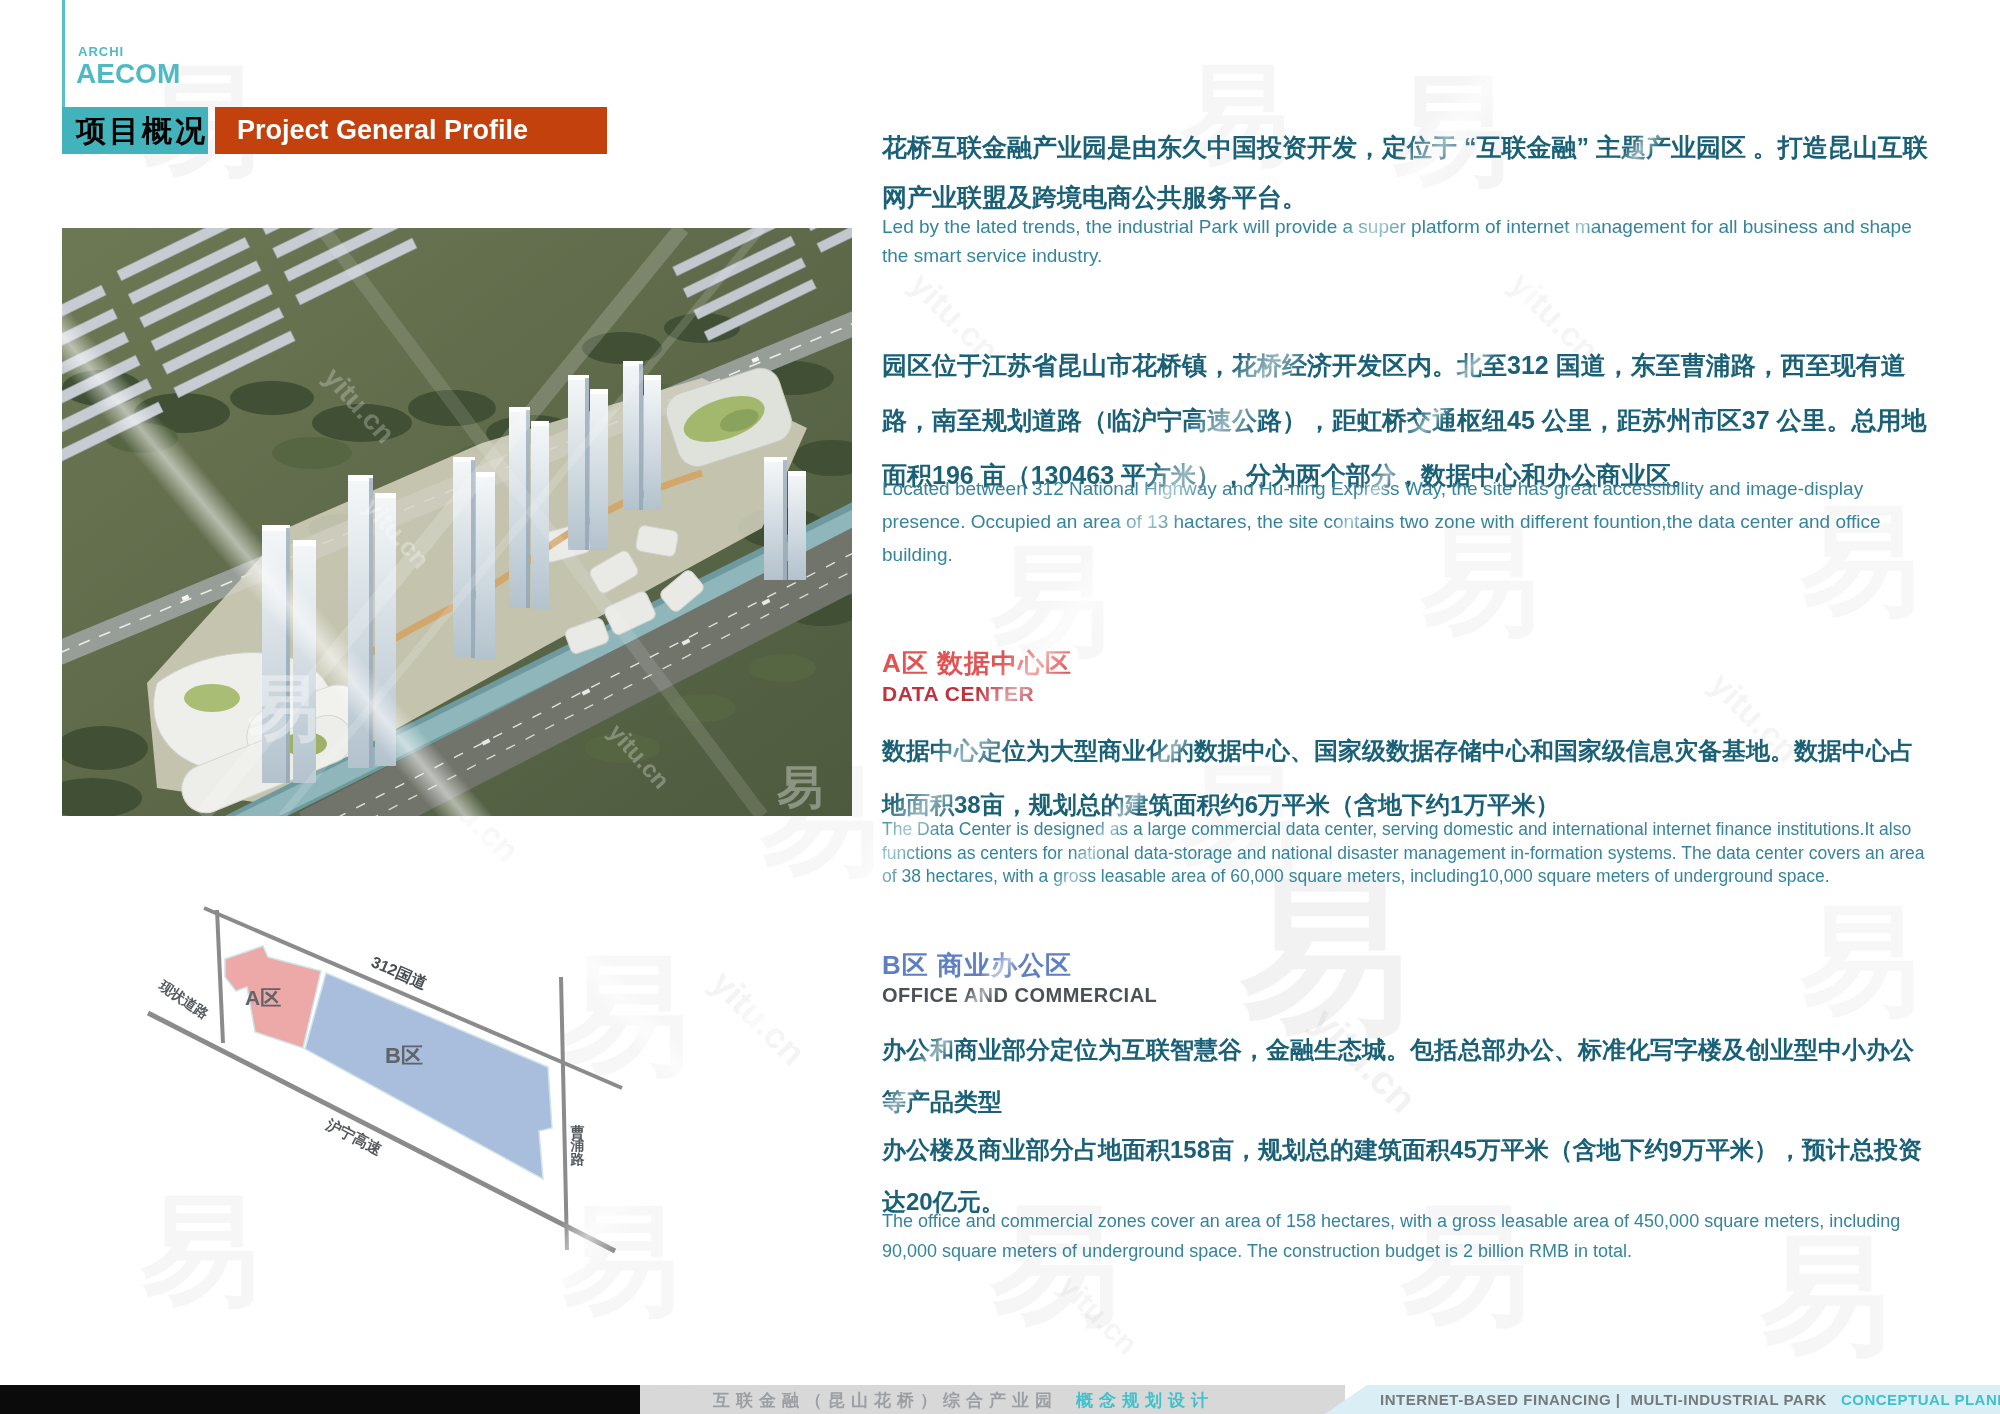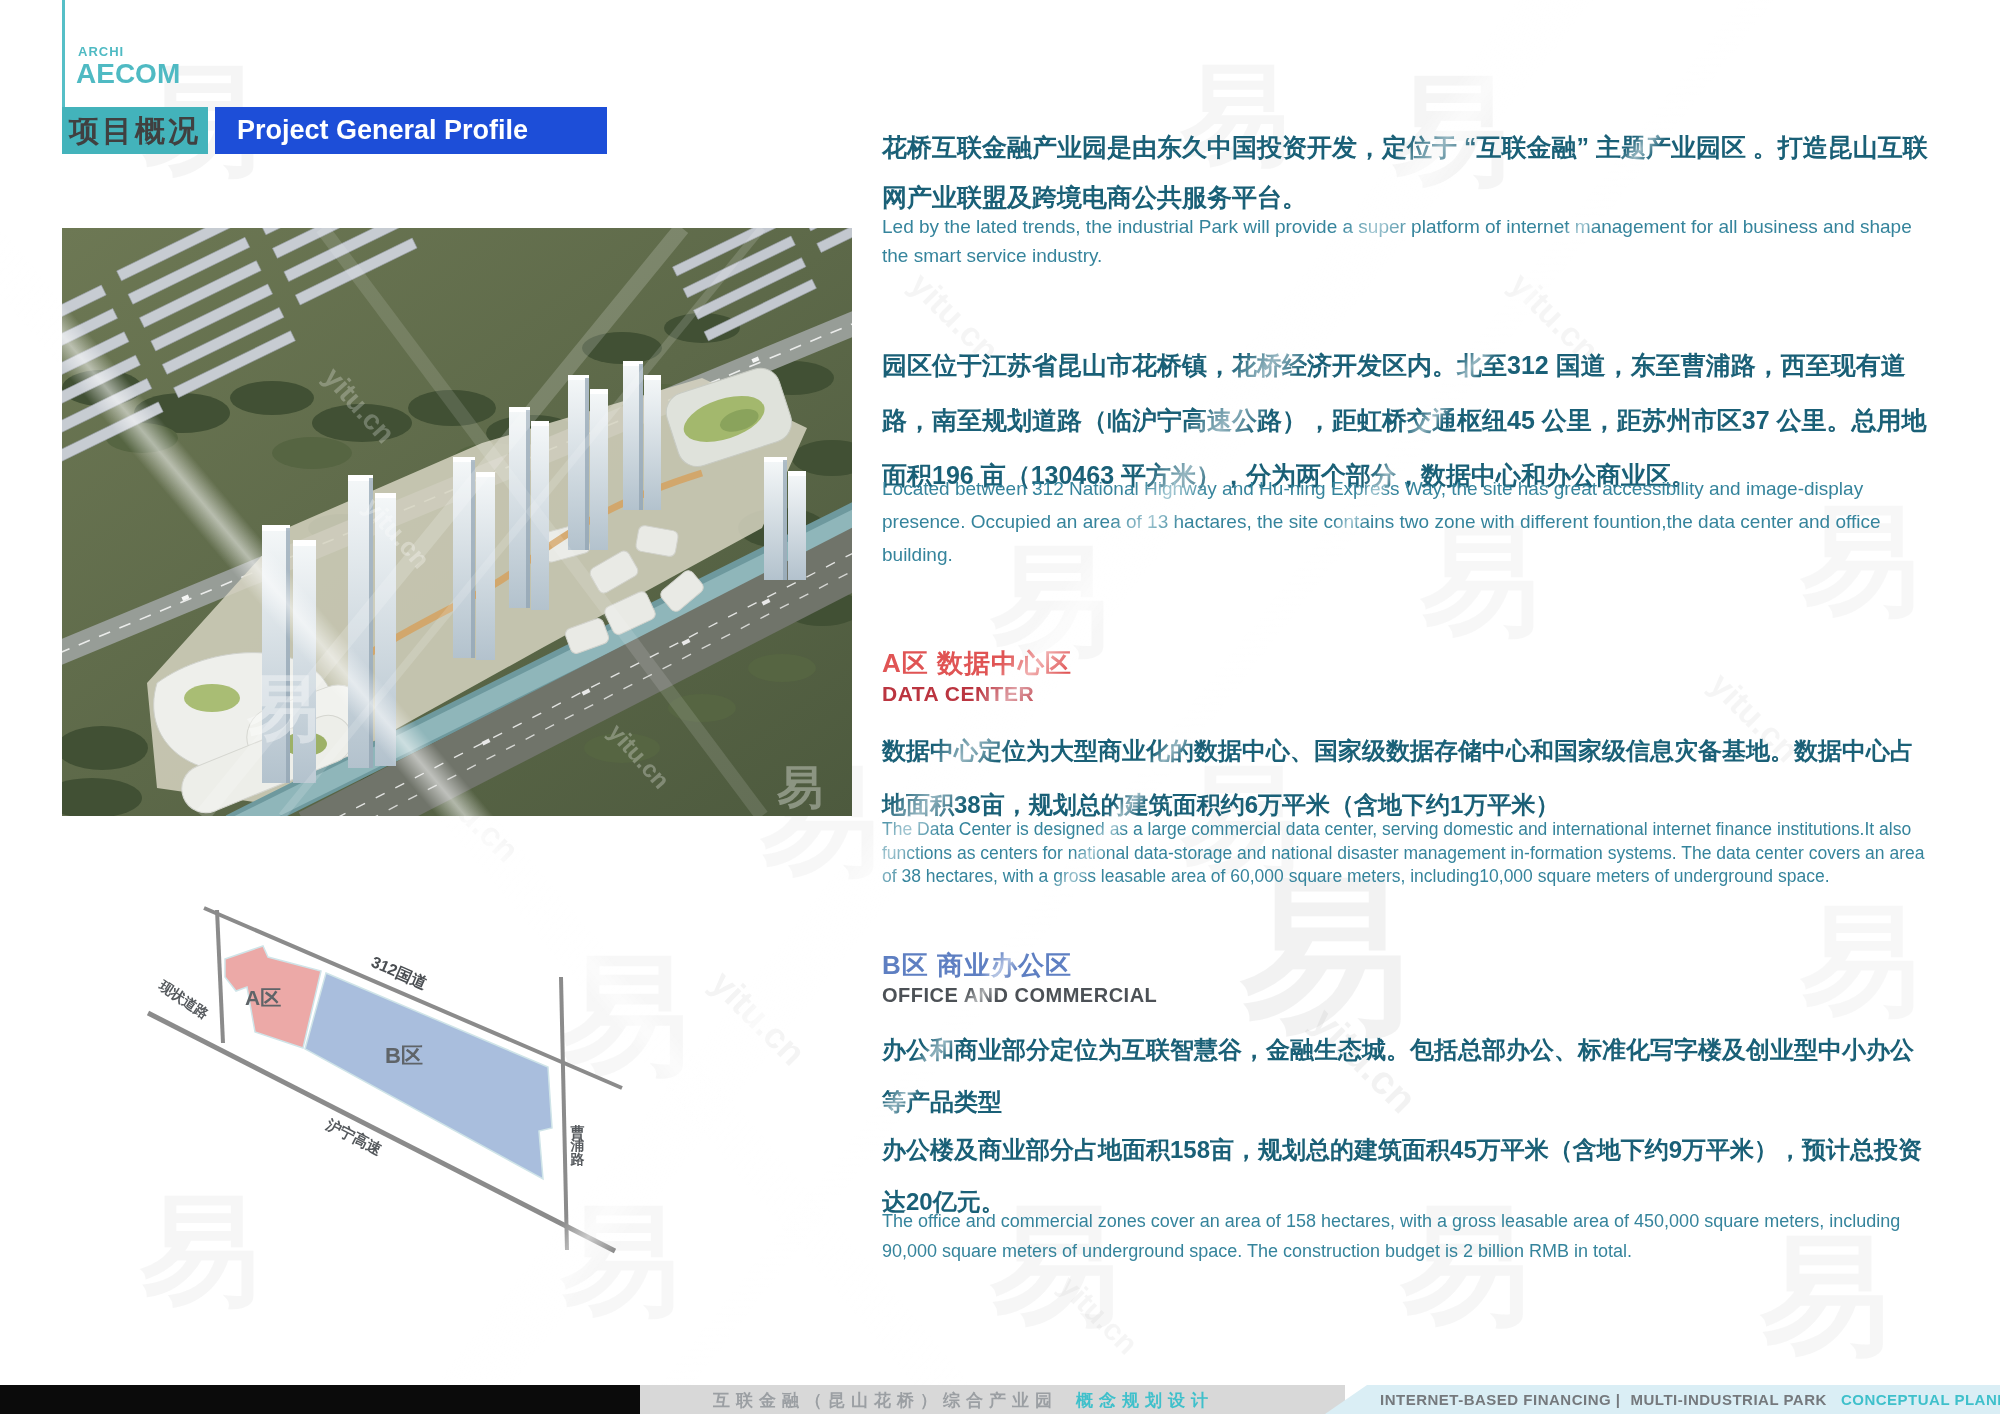--- a/index.html
+++ b/index.html
@@ -3,23 +3,23 @@
 <meta charset="utf-8">
 <style>
   html,body{margin:0;padding:0;background:#e8e8e8;}
   #page{position:relative;width:2000px;height:1414px;background:#ffffff;overflow:hidden;
         font-family:"Liberation Sans","DejaVu Sans",sans-serif;}
   .abs{position:absolute;}
   
   #left-rule{left:62px;top:0;width:3px;height:107px;background:#56bfc7;}
   #logo-archi{left:78px;top:44px;font-size:13px;font-weight:bold;color:#4fbac3;letter-spacing:1px;text-align:center;}
   #logo-aecom{left:76px;top:58px;font-size:28px;font-weight:bold;color:#4fbac3;}
-  #title-box-cn{left:62px;top:107px;width:146px;height:47px;background:#43b3bb;color:#404040;
-    font-size:30px;font-weight:bold;letter-spacing:3px;text-align:center;line-height:47px;}
-  #title-box-en{left:215px;top:107px;width:392px;height:47px;background:#1d4ed8;color:#fff;
+  #title-box-cn{left:62px;top:107px;width:146px;height:47px;background:#43b3bb;color:#000000;
+    font-size:30px;font-weight:bold;letter-spacing:3px;text-align:right;line-height:47px;}
+  #title-box-en{left:215px;top:107px;width:392px;height:47px;background:#c2410c;color:#fff;
     font-size:27px;font-weight:bold;line-height:47px;padding-left:22px;box-sizing:border-box;}
   
   .col{left:882px;width:1048px;}
   .cn{color:#1a6077;font-weight:bold;}
   .en{color:#35849c;}
   #p1-cn{top:122px;font-size:25px;line-height:50px;}
   #p1-en{top:212px;font-size:19px;line-height:29px;}
   #p2-cn{top:338px;font-size:25px;line-height:55px;}
   #p2-en{top:472px;font-size:19px;line-height:33px;}
   #a-title{top:646px;font-size:26px;font-weight:bold;color:#e05454;letter-spacing:1px;}

